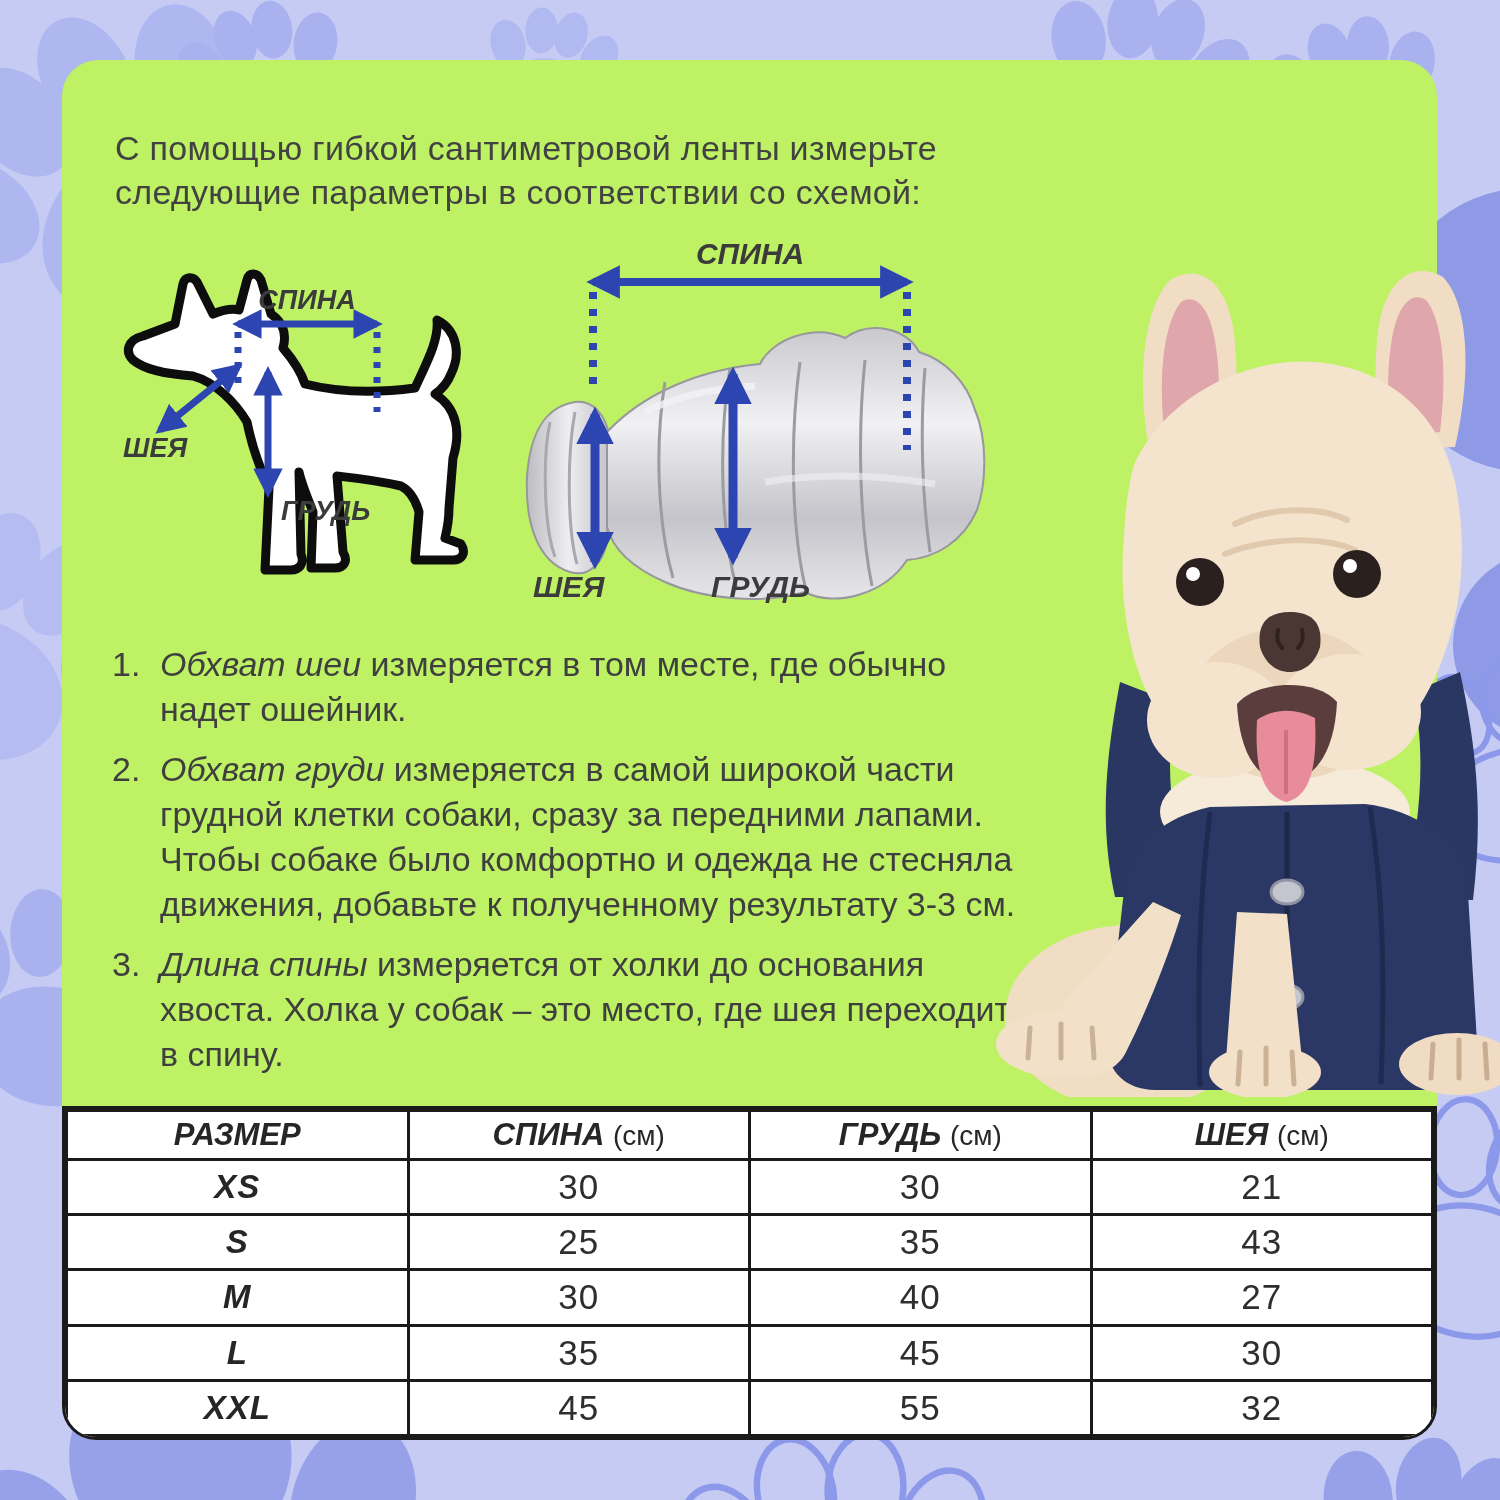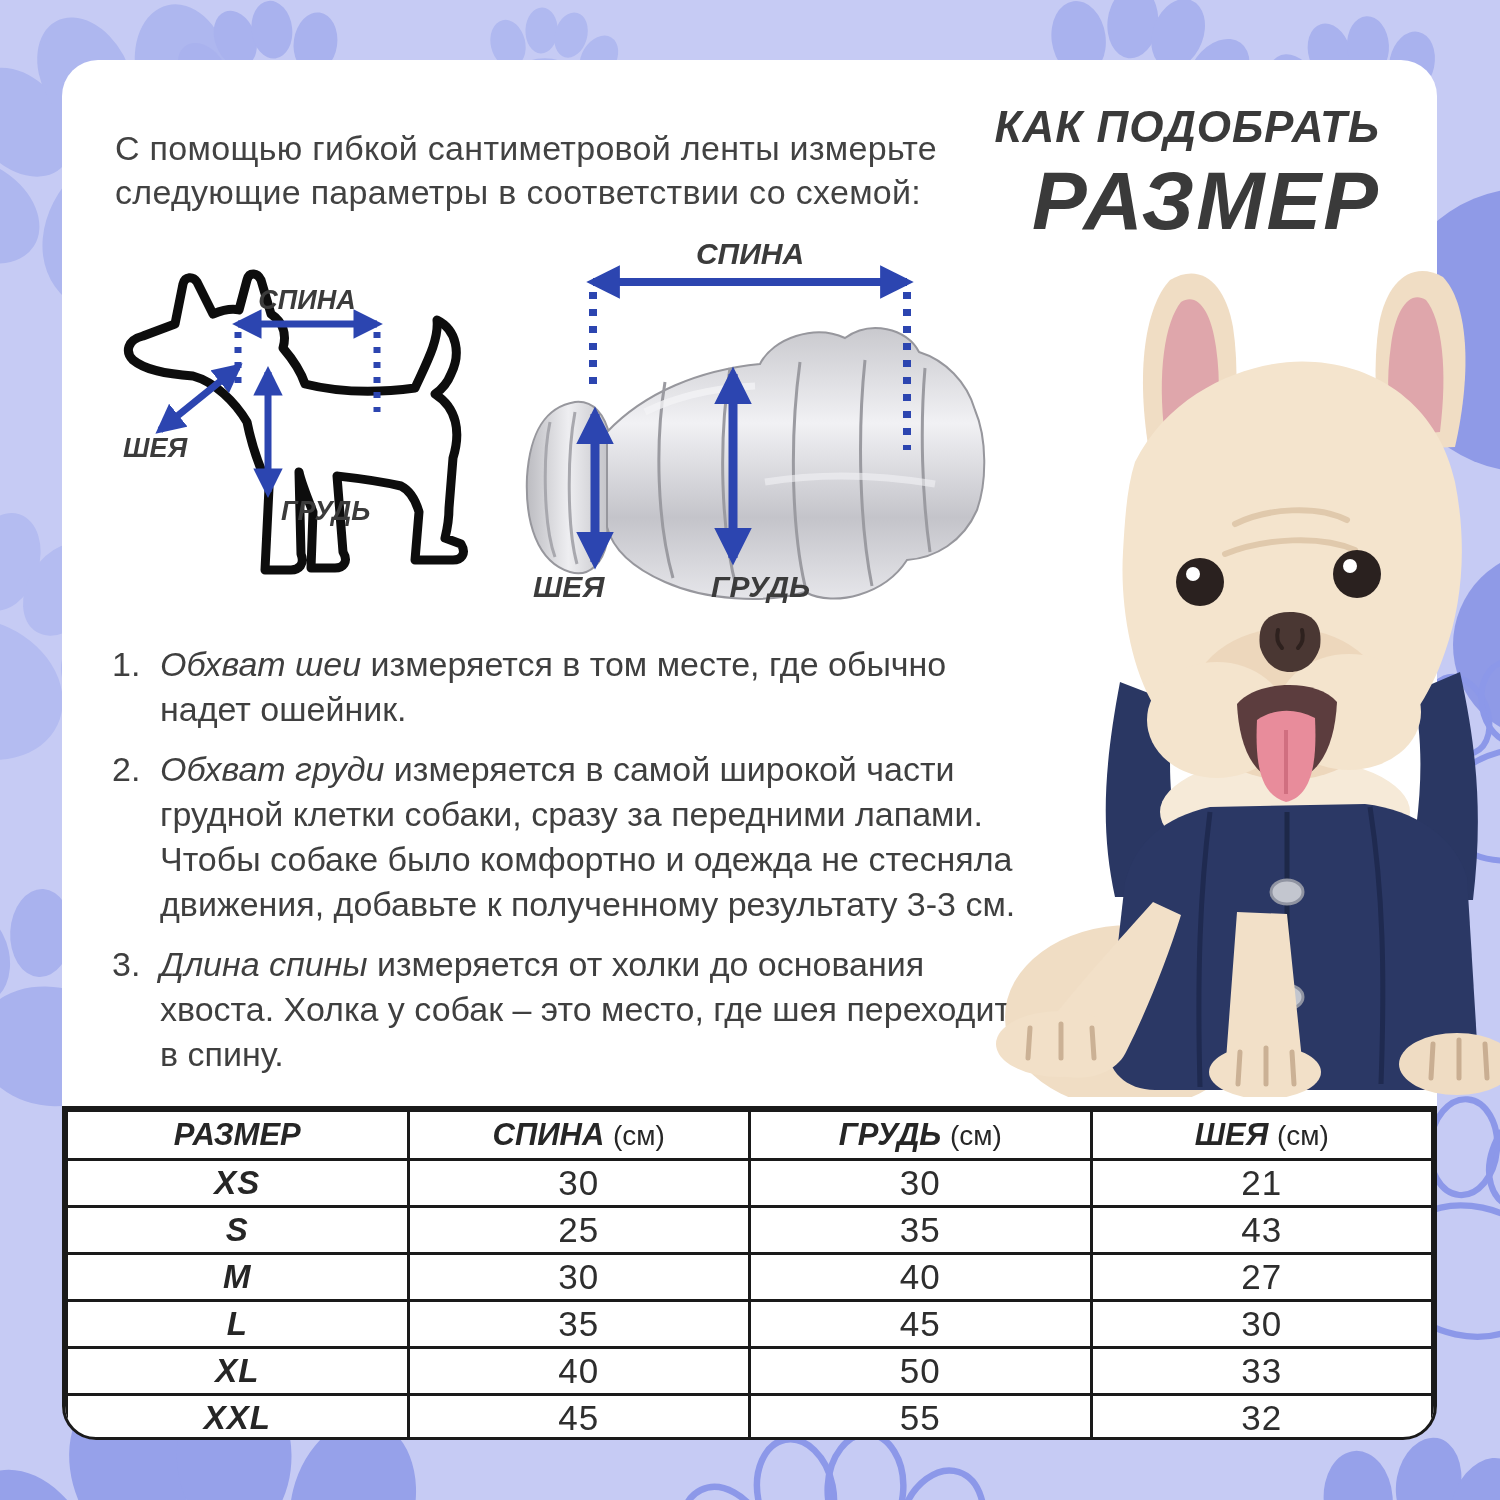--- a/index.html
+++ b/index.html
@@ -2,21 +2,21 @@
 <html><head>
 <meta charset="utf-8">
 <style>
   html,body{margin:0;padding:0;}
   #stage{position:relative;width:1500px;height:1500px;background:#c6cbf4;overflow:hidden;
          font-family:"Liberation Sans",sans-serif;color:#3d3d3d;}
   
   #bg-decor{position:absolute;inset:0;z-index:0;}
   
   .card{position:absolute;left:62px;top:60px;width:1375px;height:1380px;
-        background:#ffffff;border-radius:36px;z-index:1;}
+        background:#bef264;border-radius:36px;z-index:1;}
   .intro{position:absolute;left:53px;top:66px;font-size:34px;line-height:44px;
          color:#424242;letter-spacing:.3px;}
   .intro span{display:block;}
   .heading{position:absolute;right:57px;top:42px;text-align:right;color:#3a3a3a;
            font-style:italic;font-weight:bold;}
   .heading .h-line1{display:block;font-size:44px;letter-spacing:1px;}
   .heading .h-line2{display:block;font-size:82px;letter-spacing:2px;margin-top:2px;}
   .sketch-svg{position:absolute;left:43px;top:202px;}
   .jacket-svg{position:absolute;left:453px;top:182px;}
   .diag-label{font-size:27px;font-weight:bold;font-style:italic;fill:#3b3b3b;}
@@ -73,24 +73,20 @@
   <use href="#paw" transform="translate(1440,1545) rotate(18) scale(2.3)" fill="#96a1ea"></use>
 </svg>
 
 <div class="card">
 
   <div class="intro">
     <span>С помощью гибкой сантиметровой ленты измерьте</span>
     <span>следующие параметры в соответствии со схемой:</span>
   </div>
 
-  <div class="heading">
-    <span class="h-line1">КАК ПОДОБРАТЬ</span>
-    <span class="h-line2">РАЗМЕР</span>
-  </div>
 
   <svg class="sketch-svg" width="420" height="345" viewBox="0 0 420 345">
     <defs>
       <marker id="ah-sk" viewBox="0 0 10 10" refX="8" refY="5" markerWidth="4.2" markerHeight="4.2" orient="auto-start-reverse">
         <path d="M0,0 L10,5 L0,10 z" fill="#2c45b0"></path>
       </marker>
     </defs>
     <path d="M28,98
          C20,90 22,78 38,74 L70,62
          L78,22 C80,14 88,14 92,20 L108,52
@@ -222,26 +218,20 @@
           <td>40</td>
           <td>27</td>
         </tr>
         <tr>
           <td class="size-cell">L</td>
           <td>35</td>
           <td>45</td>
           <td>30</td>
         </tr>
         <tr>
-          <td class="size-cell">XL</td>
-          <td>40</td>
-          <td>50</td>
-          <td>33</td>
-        </tr>
-        <tr>
           <td class="size-cell">XXL</td>
           <td>45</td>
           <td>55</td>
           <td>32</td>
         </tr>
       </tbody>
     </table>
   </div>
 </div>
 

